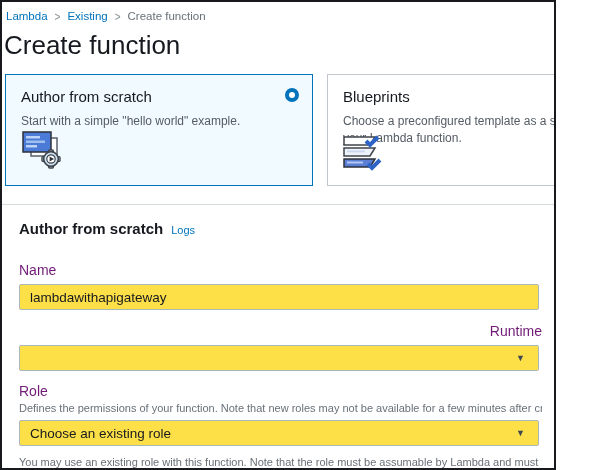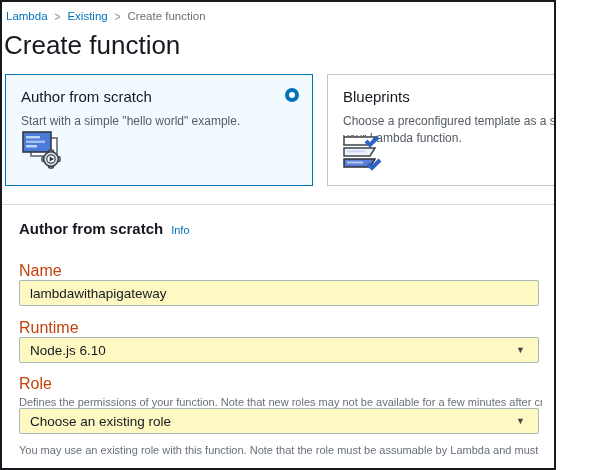--- a/index.html
+++ b/index.html
@@ -30,28 +30,28 @@
   
   .divider { margin-top:18px; border-top:1px solid #d5dbdb; }
   
   .section-header { margin:15px 0 0 17px; display:flex; align-items:baseline; gap:8px; }
   .section-title { font-size:15px; font-weight:700; color:#16191f; }
   .info-link { font-size:11px; color:#0073bb; cursor:pointer; }
   
   .form { margin-left:17px; width:523px; }
   .field { margin-top:0; }
   .field-name { margin-top:25px; }
-  .field-runtime { margin-top:13px; }
+  .field-runtime { margin-top:13px;text-align:right; }
   .field-role { margin-top:12px; }
   .field-existing { margin-top:10px; }
-  .field-label { font-size:16px; color:#c2410c; display:block; }
+  .field-label { font-size:14px; color:#701a75; display:block; }
   .field-desc { font-size:11px; color:#687078; margin-top:3px; white-space:nowrap; overflow:hidden; }
   .text-input, .select {
-    width:520px; height:26px; border:1px solid #aab7b8; border-radius:2px;
-    background:#fef9c3; font-family:"Liberation Sans", sans-serif;
+    margin-top:6px; width:520px; height:26px; border:1px solid #aab7b8; border-radius:2px;
+    background:#fde047; font-family:"Liberation Sans", sans-serif;
     font-size:13.5px; font-weight:500; color:#16191f; padding:0 10px;
   }
   .text-input { display:block; outline:none; }
   .select { display:flex; align-items:center; position:relative; cursor:pointer; }
   .select-arrow { position:absolute; right:13px; top:8px; font-size:9px; color:#414750; line-height:1; }
 </style>
 </head>
 <body>
 
 <div class="frame">
@@ -106,34 +106,33 @@
         </svg>
       </span>
     </div>
 
   </div>
 
   <div class="divider"></div>
 
   <div class="section-header">
     <span class="section-title">Author from scratch</span>
-    <span class="info-link">Info</span>
+    <span class="info-link">Logs</span>
   </div>
 
   <div class="form">
 
     <div class="field field-name">
       <label class="field-label">Name</label>
       <input class="text-input" type="text" value="lambdawithapigateway" style="">
     </div>
 
     <div class="field field-runtime">
       <label class="field-label">Runtime</label>
       <div class="select">
-        <span>Node.js 6.10</span>
         <span class="select-arrow">▼</span>
       </div>
     </div>
 
     <div class="field field-role">
       <label class="field-label">Role</label>
       <div class="field-desc"><span>Defines the permissions of your function. Note that new roles may not be available for a few minutes after creation. </span></div>
       <div class="select">
         <span>Choose an existing role</span>
         <span class="select-arrow">▼</span>

